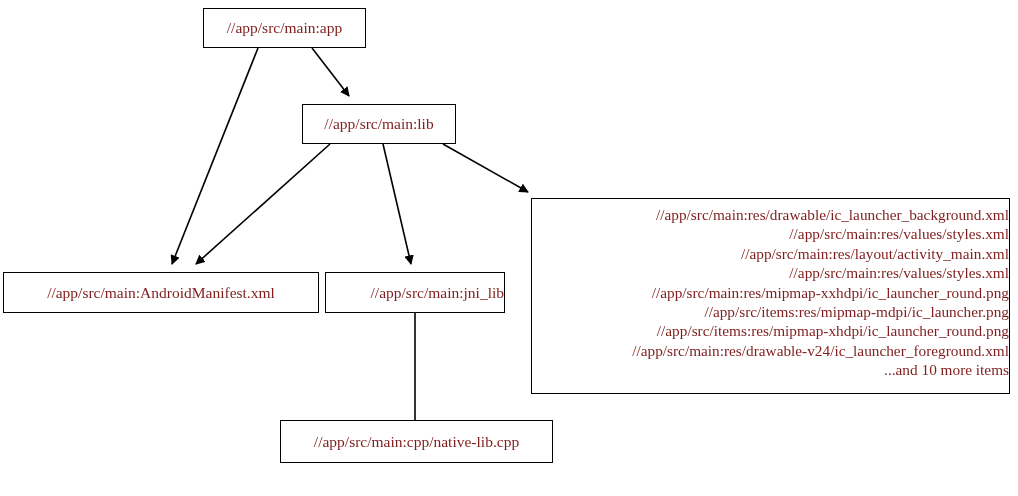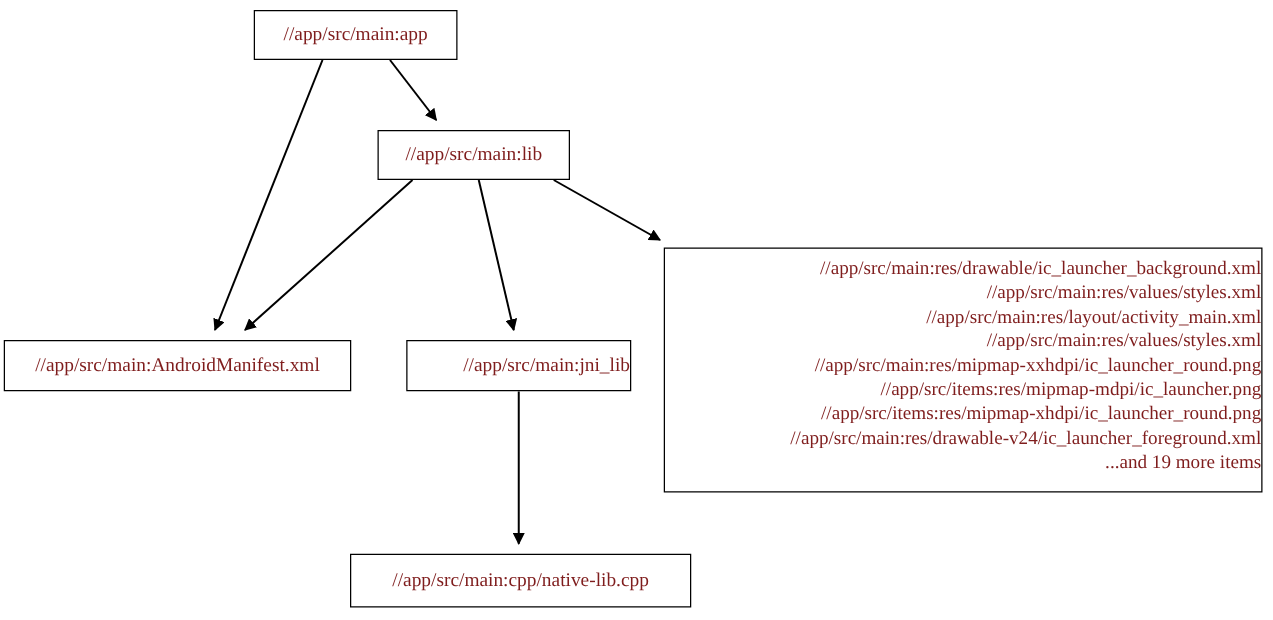--- a/index.html
+++ b/index.html
@@ -53,24 +53,24 @@
   .node.multiline .multi-list .line {
     display: block;
     font-size: 15.3px;
     line-height: 19.4px;
     white-space: nowrap;
   }
 
   
   #node-app        { left: 203px; top: 8px;   width: 163px; height: 40px; }
   #node-lib        { left: 302px; top: 104px; width: 154px; height: 40px; }
-  #node-manifest   { left: 3px;   top: 272px; width: 278px; height: 41px; }
+  #node-manifest   { left: 3px;   top: 272px; width: 316px; height: 41px; }
   #node-jnilib     { left: 325px; top: 272px; width: 180px; height: 41px; justify-content: flex-end; }
   #node-resources  { left: 531px; top: 198px; width: 479px; height: 196px; }
-  #node-nativelib  { left: 280px; top: 443px; width: 273px; height: 43px; }
+  #node-nativelib  { left: 280px; top: 420px; width: 273px; height: 43px; }
 </style>
 </head>
 <body>
 
 <div id="canvas">
 
   <svg id="edges" viewBox="0 0 1018 496" width="1018" height="496">
     <defs>
       <marker id="arrow" viewBox="0 0 10 10" refX="9" refY="5" markerWidth="6" markerHeight="6" orient="auto-start-reverse">
         <path d="M 0 0 L 10 5 L 0 10 z" fill="#000000"></path>
@@ -113,17 +113,17 @@
   <div class="node multiline" id="node-resources">
     <span class="multi-list" id="resources-list">
         <span class="line">//app/src/main:res/drawable/ic_launcher_background.xml</span>
         <span class="line">//app/src/main:res/values/styles.xml</span>
         <span class="line">//app/src/main:res/layout/activity_main.xml</span>
         <span class="line">//app/src/main:res/values/styles.xml</span>
         <span class="line">//app/src/main:res/mipmap-xxhdpi/ic_launcher_round.png</span>
         <span class="line">//app/src/items:res/mipmap-mdpi/ic_launcher.png</span>
         <span class="line">//app/src/items:res/mipmap-xhdpi/ic_launcher_round.png</span>
         <span class="line">//app/src/main:res/drawable-v24/ic_launcher_foreground.xml</span>
-        <span class="line">...and 19 more items</span>
+        <span class="line">...and 10 more items</span>
       </span>
   </div>
 
 </div>
 
 </body></html>

